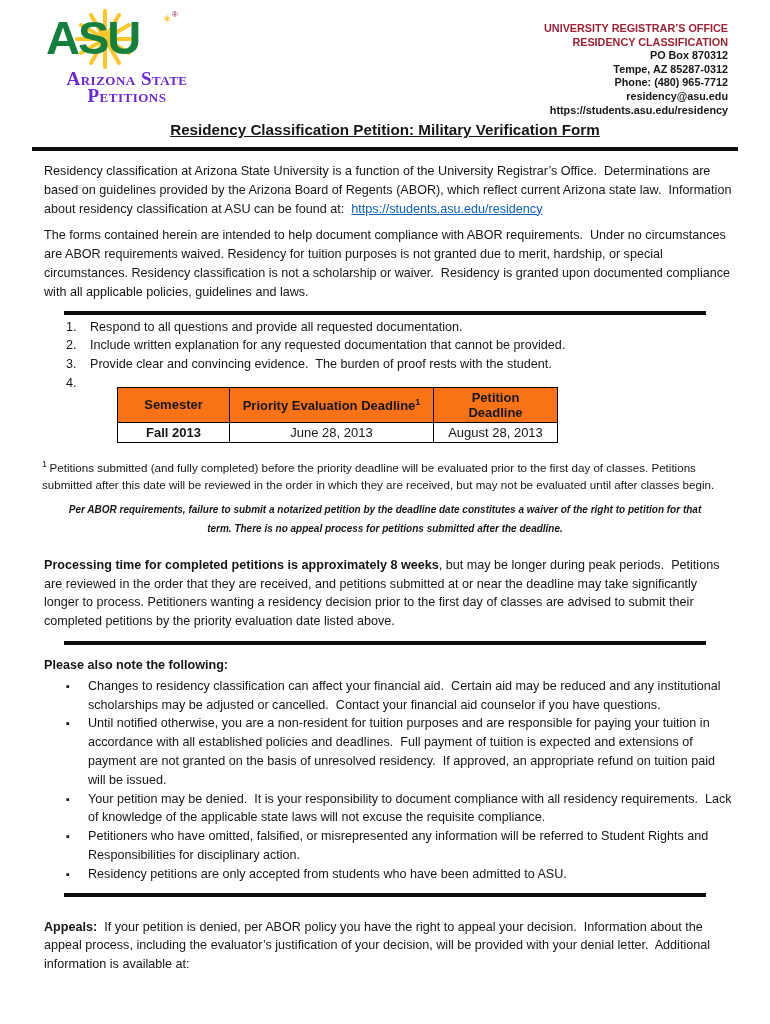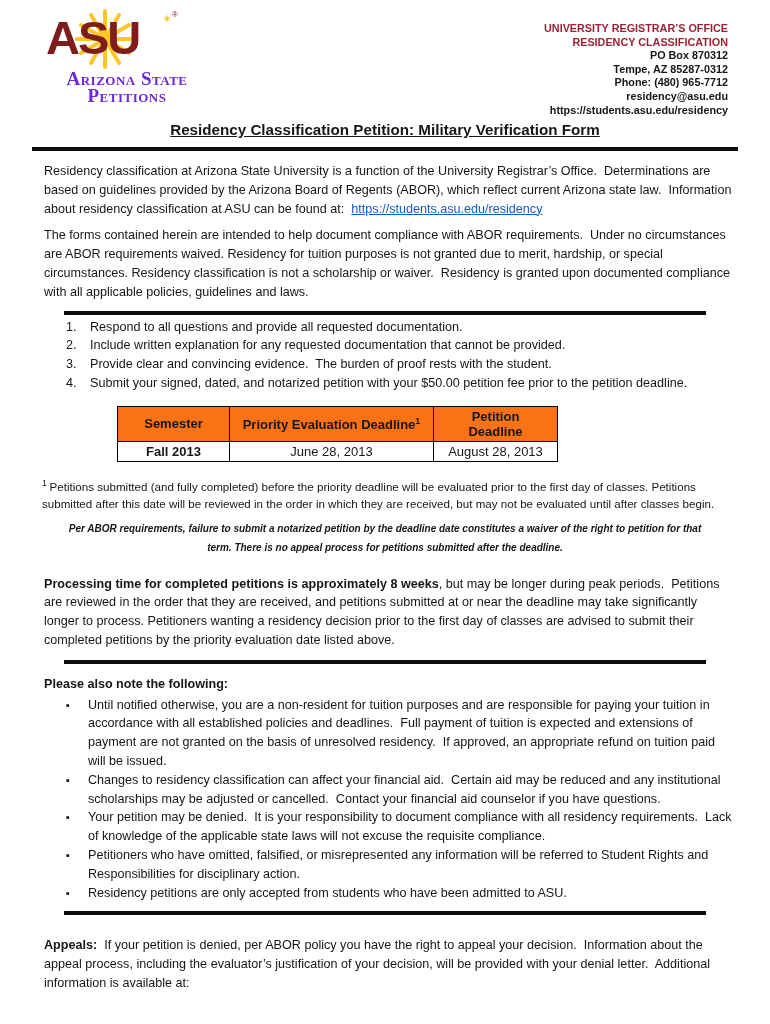--- a/index.html
+++ b/index.html
@@ -9,21 +9,21 @@
     font-family: "Liberation Sans", sans-serif;
     color: #161616;
   }
   .page { position: relative; width: 770px; height: 1024px; overflow: hidden; background: #fff; }
 
   
   .masthead { display: flex; justify-content: space-between; align-items: flex-start; padding: 13px 42px 0 46px; height: 108px; }
   .logo { width: 170px; }
   .asu-mark { position: relative; width: 160px; height: 54px; }
   .sunburst { position: absolute; left: 24px; top: -9px; z-index: 0; }
-  .asu-letters { position: relative; z-index: 1; font-size: 47px; font-weight: 800; color: #7f1d1d; letter-spacing: -2px; line-height: 50px; }
+  .asu-letters { position: relative; z-index: 1; font-size: 47px; font-weight: 800; color: #15803d; letter-spacing: -2px; line-height: 50px; }
   .reg-mark { position: absolute; top: -4px; left: 116px; z-index: 1; }
   .reg-mark .spark { color: #FFC627; font-size: 12px; }
   .reg-mark .r { color: #8C1D40; font-size: 8px; vertical-align: super; }
   .wordmark { width: 162px; margin-top: 3px; color: #6d28d9; font-family: "Liberation Serif", serif; font-variant: small-caps; font-weight: 600; text-align: center; font-size: 19px; line-height: 17px; letter-spacing: 0.5px; }
 
   .office { text-align: right; font-size: 10.8px; font-weight: bold; line-height: 13.6px; padding-top: 9px; }
   .office .maroon { color: #9D2235; }
 
   
   .title { text-align: center; font-size: 15.2px; font-weight: bold; margin: 13px 14px 9px; text-decoration: underline; }
@@ -117,21 +117,21 @@
     <p class="tx p1"><span>Residency classification at Arizona State University is a function of the University Registrar’s Office.  Determinations are based on guidelines provided by the Arizona Board of Regents (ABOR), which reflect current Arizona state law.  Information about residency classification at ASU can be found at:  </span><a class="link">https://students.asu.edu/residency</a></p>
 
     <p class="tx p2">The forms contained herein are intended to help document compliance with ABOR requirements.  Under no circumstances are ABOR requirements waived. Residency for tuition purposes is not granted due to merit, hardship, or special circumstances. Residency classification is not a scholarship or waiver.  Residency is granted upon documented compliance with all applicable policies, guidelines and laws.</p>
 
     <div class="rule gap9"></div>
 
     <ol class="req">
       <li><span class="num">1.</span><span>Respond to all questions and provide all requested documentation.</span></li>
       <li><span class="num">2.</span><span>Include written explanation for any requested documentation that cannot be provided.</span></li>
       <li><span class="num">3.</span><span>Provide clear and convincing evidence.  The burden of proof rests with the student.</span></li>
-      <li><span class="num">4.</span><span>Submit your signed, dated, and notarized petition with your $50.00 petition fee prior to the petition deadline.</span></li>
+      <li><span class="num">4.</span></li>
     </ol>
 
     <table class="deadline">
       <tbody>
           <tr>
         <th class="c1"><span>Semester</span></th>
         <th class="c2"><span>Priority Evaluation Deadline</span><sup>1</sup></th>
         <th class="c3"><span>Petition Deadline</span></th>
       </tr>
       <tr>
@@ -145,22 +145,22 @@
     <p class="footnote"><sup>1 </sup><span>Petitions submitted (and fully completed) before the priority deadline will be evaluated prior to the first day of classes. Petitions submitted after this date will be reviewed in the order in which they are received, but may not be evaluated until after classes begin.</span></p>
 
     <p class="notice">Per ABOR requirements, failure to submit a notarized petition by the deadline date constitutes a waiver of the right to petition for that term. There is no appeal process for petitions submitted after the deadline.</p>
 
     <p class="tx processing"><b>Processing time for completed petitions is approximately 8 weeks</b><span>, but may be longer during peak periods.  Petitions are reviewed in the order that they are received, and petitions submitted at or near the deadline may take significantly longer to process. Petitioners wanting a residency decision prior to the first day of classes are advised to submit their completed petitions by the priority evaluation date listed above.</span></p>
 
     <div class="rule rule3"></div>
 
     <p class="tx sec-head">Please also note the following:</p>
     <ul class="sq">
+      <li>Changes to residency classification can affect your financial aid.  Certain aid may be reduced and any institutional scholarships may be adjusted or cancelled.  Contact your financial aid counselor if you have questions.</li>
       <li>Until notified otherwise, you are a non-resident for tuition purposes and are responsible for paying your tuition in accordance with all established policies and deadlines.  Full payment of tuition is expected and extensions of payment are not granted on the basis of unresolved residency.  If approved, an appropriate refund on tuition paid will be issued.</li>
-      <li>Changes to residency classification can affect your financial aid.  Certain aid may be reduced and any institutional scholarships may be adjusted or cancelled.  Contact your financial aid counselor if you have questions.</li>
       <li>Your petition may be denied.  It is your responsibility to document compliance with all residency requirements.  Lack of knowledge of the applicable state laws will not excuse the requisite compliance.</li>
       <li>Petitioners who have omitted, falsified, or misrepresented any information will be referred to Student Rights and Responsibilities for disciplinary action.</li>
       <li>Residency petitions are only accepted from students who have been admitted to ASU.</li>
     </ul>
 
     <div class="rule rule4"></div>
 
     <p class="tx appeals"><b>Appeals:</b><span>  If your petition is denied, per ABOR policy you have the right to appeal your decision.  Information about the appeal process, including the evaluator’s justification of your decision, will be provided with your denial letter.  Additional information is available at: </span></p>
 
   </div>

